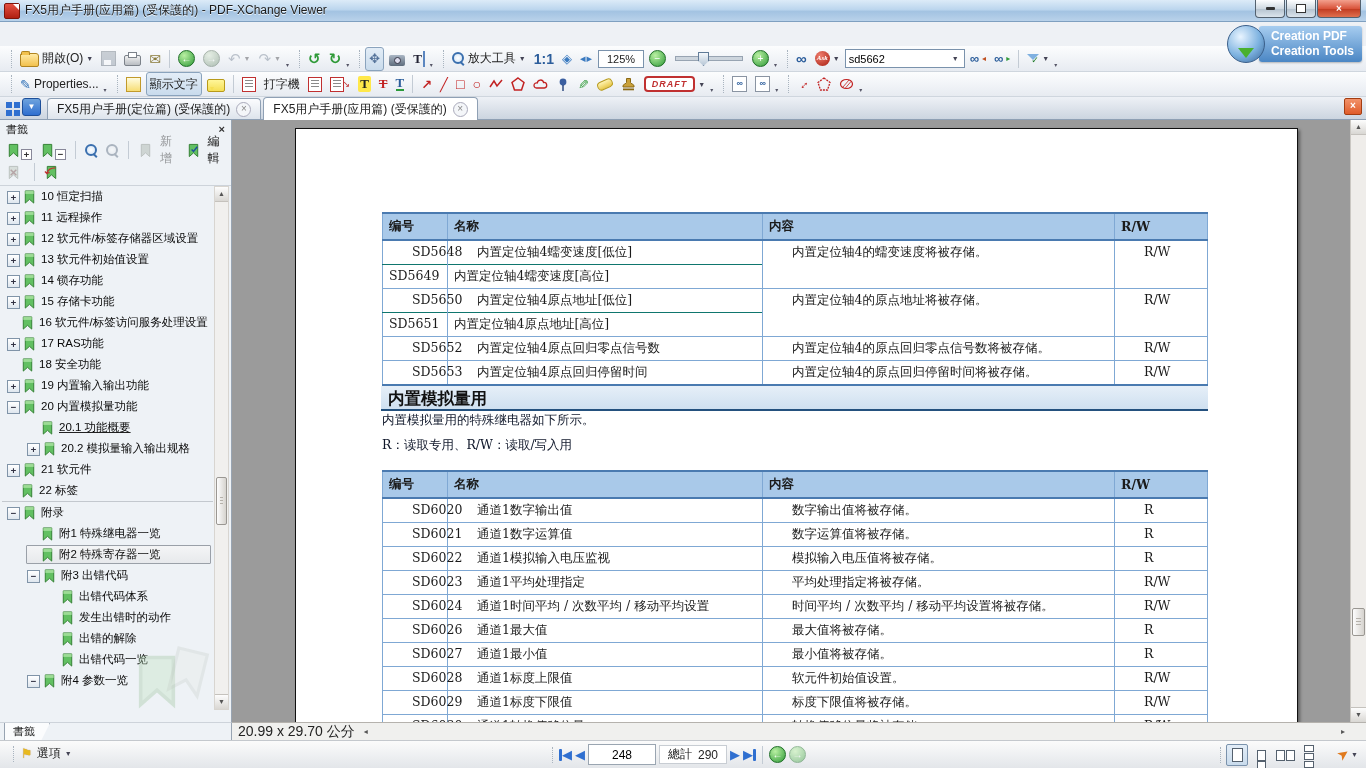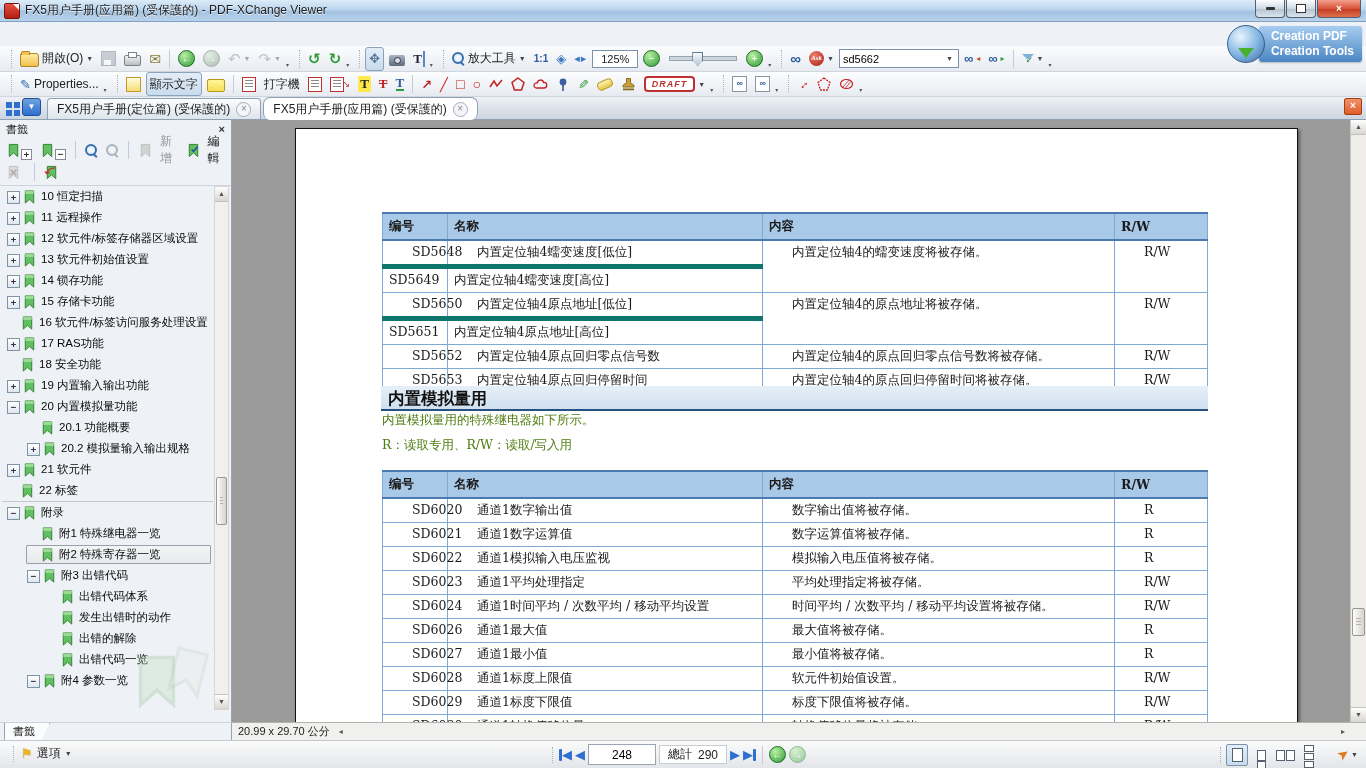--- a/index.html
+++ b/index.html
@@ -86,21 +86,21 @@
     color:#fff;font-weight:bold;font-size:12px;text-align:left;line-height:15px;box-shadow:0 1px 2px rgba(0,0,0,.25);}
   
   .tabbar{position:absolute;left:0;top:97px;width:100%;height:23px;background:linear-gradient(#eef1f6,#ccd5e0);
     border-bottom:1px solid #8fa0b4;display:flex;align-items:flex-end;box-sizing:border-box;padding-left:3px;}
   .tabgrid{width:15px;height:15px;margin:0 2px 3px 2px;flex:none;position:relative;}
   .tabgrid:before{content:"";position:absolute;left:1px;top:1px;width:6px;height:6px;background:#2f6fd0;box-shadow:8px 0 0 #2f6fd0,0 8px 0 #2f6fd0,8px 8px 0 #2f6fd0;}
   .tabdd{width:17px;height:16px;margin:0 6px 3px 0;background:linear-gradient(#6ea3dd,#2f6fd0);border:1px solid #1d4f9a;border-radius:3px;
     color:#fff;font-size:8px;text-align:center;line-height:15px;flex:none;}
   .tab{display:flex;align-items:center;gap:6px;height:20px;padding:0 9px;margin-right:2px;
     border:1px solid #8fa0b4;border-bottom:none;border-radius:4px 4px 0 0;background:linear-gradient(#fbfcfe,#dde4ec);font-size:12px;white-space:nowrap;}
-  .tab.active{background:#fff;height:22px;margin-bottom:-1px;border-radius:7px;}
+  .tab.active{background:#fff;height:22px;margin-bottom:-1px;}
   .tabx{font-size:10px;color:#888;border:1px solid #aab;border-radius:50%;width:13px;height:13px;line-height:12px;text-align:center;background:#f4f6f9;}
   .tabbar-close{margin-left:auto;margin-bottom:4px;margin-right:4px;width:16px;height:15px;background:linear-gradient(#f2926a,#e05c2a);
     border:1px solid #a33d12;border-radius:2px;color:#fff;font-size:10px;line-height:14px;text-align:center;font-weight:bold;flex:none;}
   
   .main{position:absolute;left:0;top:120px;width:100%;height:602px;display:flex;}
   
   .sidebar{width:232px;flex:none;background:#eef2f6;border-right:1px solid #98a4b2;position:relative;box-sizing:border-box;}
   .sb-head{height:18px;display:flex;align-items:center;padding:0 6px;font-size:11px;color:#222;}
   .sb-head .x{margin-left:auto;font-size:11px;color:#333;font-weight:bold;}
   .sb-tools{padding:1px 4px 2px;border-bottom:1px solid #cdd3da;}
@@ -128,35 +128,35 @@
   .docarea{flex:1;position:relative;background:#9b9b9b;overflow:hidden;}
   .page{position:absolute;left:63px;top:8px;width:1001px;height:900px;background:#fff;border:1px solid #111;
     box-shadow:2px 2px 3px rgba(0,0,0,.4);}
   .tablewrap{position:absolute;left:86px;}
   .dtable{border-collapse:collapse;table-layout:fixed;width:825px;font:12.5px "DejaVu Serif","Liberation Serif",serif;color:#1b1b1b;
     border-left:1px solid #7fa8d4;border-right:1px solid #7fa8d4;border-bottom:2px solid #4a7ab0;}
   .dtable th{background:#a9c9e9;text-align:left;font-weight:600;padding:4px 6px;height:15px;
     border-top:2px solid #4a7ab0;border-bottom:2px solid #4a7ab0;}
   .dtable td{padding:3px 6px;vertical-align:top;height:16px;}
   .dtable th+th,.dtable td+td{border-left:1px solid #7fa8d4;}
-  .dtable tbody td{border-top:5px solid #0f766e;}
+  .dtable tbody td{border-top:1px solid #0f766e;}
   .dtable tbody tr.gs td{border-top:1px solid #7fa8d4;padding-left:29px;}
   .dtable tbody tr:first-child td{border-top:none;}
   .secbar{position:absolute;left:85px;top:257px;width:827px;height:25px;
     background:linear-gradient(180deg,#e6eff8,#cfe0f0);border-bottom:2px solid #24517e;
     font:bold 16.5px "Liberation Serif","DejaVu Serif",serif;color:#111;line-height:25px;padding-left:7px;box-sizing:border-box;}
-  .pgtext{position:absolute;left:86px;font:12.5px "DejaVu Serif","Liberation Serif",serif;color:#4d7c0f;margin:0;white-space:nowrap;}
+  .pgtext{position:absolute;left:86px;font:12.5px "DejaVu Serif","Liberation Serif",serif;color:#0f172a;margin:0;white-space:nowrap;}
   .vscroll{position:absolute;right:0;top:0;bottom:0;width:16px;background:#efedea;border-left:1px solid #cac7c2;box-sizing:border-box;}
   
   .hrow{position:absolute;left:0;top:722px;width:100%;height:18px;display:flex;}
   .hrow-side{width:232px;flex:none;background:#eef2f6;border-right:1px solid #98a4b2;position:relative;box-sizing:border-box;border-top:1px solid #cdd3da;}
   .sbtab{position:absolute;left:4px;top:0;height:17px;padding:0 14px 0 8px;background:#fbfcfd;border:1px solid #98a4b2;border-top:none;
     font-size:11px;line-height:16px;clip-path:polygon(0 0,100% 0,calc(100% - 9px) 100%,0 100%);}
   .hrow-main{flex:1;background:#f0f0ee;border-top:1px solid #b5b2ad;display:flex;align-items:center;position:relative;}
-  .pagesize{font-size:11px;color:#222;padding:0 6px;white-space:nowrap;}
+  .pagesize{font-size:14px;color:#222;padding:0 6px;white-space:nowrap;}
   .harrow{font-size:8px;color:#555;padding:0 3px;}
   .harrow.right{position:absolute;right:18px;}
   
   .statusbar{position:absolute;left:0;top:740px;width:100%;height:28px;background:linear-gradient(#fbfbfb,#e2e5e9);
     border-top:1px solid #c4c8cd;}
   .sb-left{position:absolute;left:6px;top:4px;display:flex;align-items:center;gap:4px;}
   .flag{color:#e8b91e;font-size:13px;text-shadow:0 0 1px #a87;}
   .sb-nav{position:absolute;left:545px;top:3px;display:flex;align-items:center;gap:3px;}
   .navgl{color:#2f6fd0;font-size:13px;font-weight:bold;flex:none;}
   .navbar{width:3px;height:12px;background:#2f6fd0;border-radius:1px;flex:none;}
@@ -253,21 +253,21 @@
         <span class="tsel">T</span>
       </span>
     <span class="ovf">▾</span>
     <span class="vgrip"></span>
     <span class="tbtn">
       <span class="ic-mag"></span>
       <span>放大工具</span>
       <span class="dd">▼</span>
     </span>
     <span class="tbtn">
-        <span class="gl" style="font-size:10px;font-weight:bold;color:#2b5d9b;">1:1</span>
+        <span class="gl" style="font-size:14px;font-weight:bold;color:#2b5d9b;">1:1</span>
       </span>
     <span class="tbtn">
         <span class="gl" style="font-size:13px;color:#3a7ac0;">◈</span>
       </span>
     <span class="tbtn">
         <span class="gl" style="font-size:11px;color:#3a7ac0;letter-spacing:1px;">◂▸</span>
       </span>
     <span class="zoombox">125%</span>
     <span class="tbtn">
         <span class="circ">−</span>
@@ -602,21 +602,21 @@
           <div class="trow" style="padding-left: 4px;">
             <span class="selwrap">
               <span class="box">−</span>
               <svg class="ribbon" width="15" height="16" viewBox="0 0 16 16">
                 <path d="M3.5 1.5 h9 v13 l-4.5-4 -4.5 4 z" fill="#62c062" stroke="#2f7d2f"></path>
                 <path d="M3.5 1.5 h9 v3.2 h-9 z" fill="#a8e0a0" opacity=".85"></path>
               </svg>
               <span class="lbl">20 内置模拟量功能</span>
             </span>
           </div>
-          <div class="trow" style="padding-left: 24px;">
+          <div class="trow" style="padding-left: 24px; text-decoration: underline;">
             <span class="selwrap">
               <span class="boxsp"></span>
               <svg class="ribbon" width="15" height="16" viewBox="0 0 16 16">
                 <path d="M3.5 1.5 h9 v13 l-4.5-4 -4.5 4 z" fill="#62c062" stroke="#2f7d2f"></path>
                 <path d="M3.5 1.5 h9 v3.2 h-9 z" fill="#a8e0a0" opacity=".85"></path>
               </svg>
               <span class="lbl">20.1 功能概要</span>
             </span>
           </div>
           <div class="trow" style="padding-left: 24px;">

